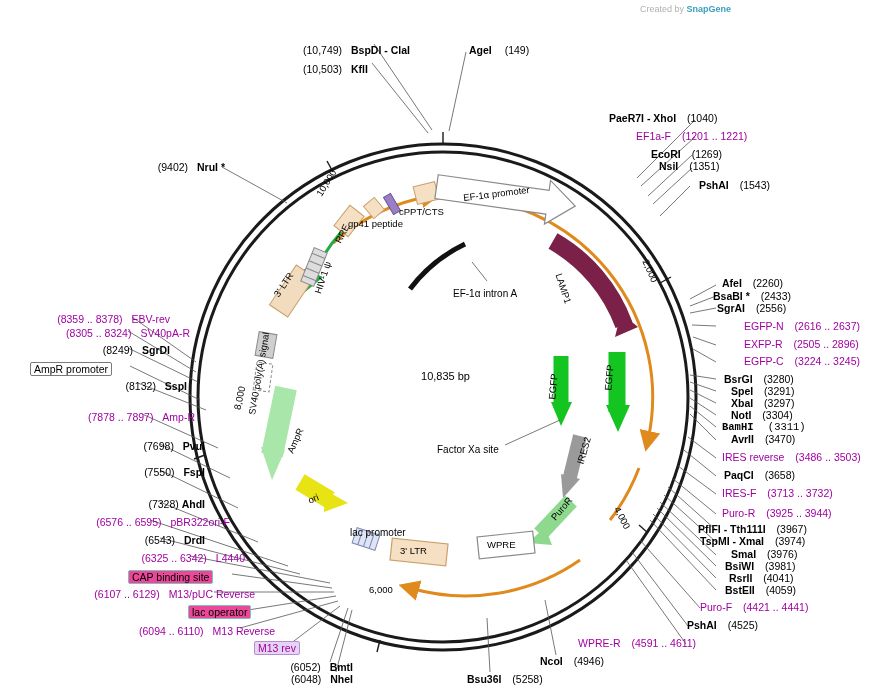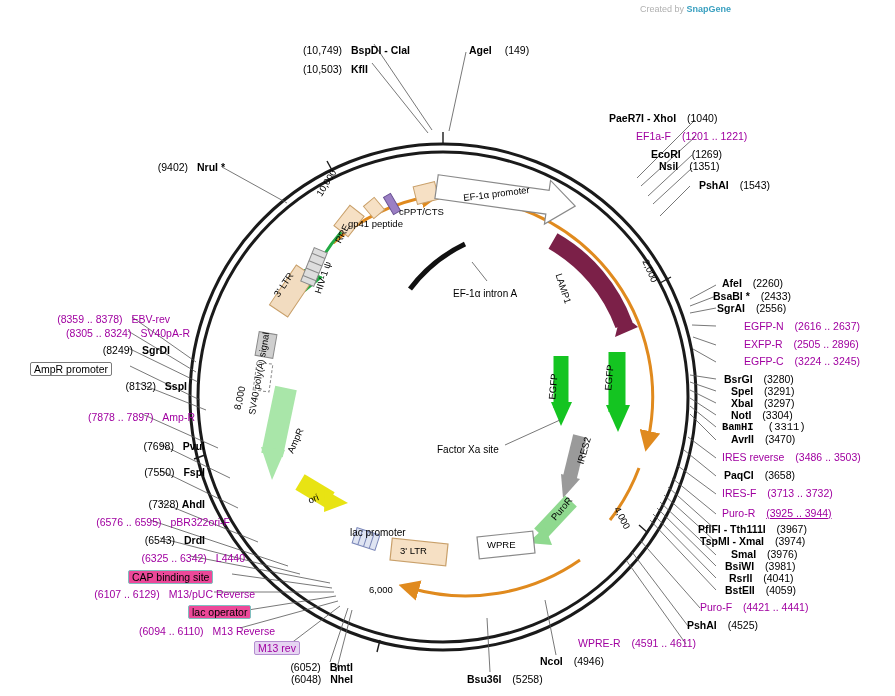--- a/index.html
+++ b/index.html
@@ -251,20 +251,21 @@
       <line x1="128" y1="348" x2="198" y2="382"></line>
       <line x1="128" y1="331" x2="196" y2="372"></line>
       <line x1="132" y1="317" x2="196" y2="362"></line>
     </g>
 
     <line x1="505" y1="445" x2="560" y2="420" stroke="#555" stroke-width="0.8"></line>
 
     <line x1="487" y1="281" x2="472" y2="262" stroke="#555" stroke-width="0.8"></line>
   </svg>
 
+  <div class="subtitle" style="left:313px; top:370px; width:265px;">10,835 bp</div>
 
   <div class="lbl" style="left:312px; top:177px; transform:rotate(-58deg); font-size:9.5px;">10,000</div>
   <div class="lbl" style="left:638px; top:265px; transform:rotate(66deg); font-size:9.5px;">2,000</div>
   <div class="lbl" style="left:610px; top:512px; transform:rotate(62deg); font-size:9.5px;">4,000</div>
   <div class="lbl" style="left:369px; top:584px; font-size:9.5px;">6,000</div>
   <div class="lbl" style="left:228px; top:392px; transform:rotate(-78deg); font-size:9.5px;">8,000</div>
 
   <div class="feat" style="left:332px; top:228px; transform:rotate(-62deg);">RRE</div>
   <div class="feat" style="left:348px; top:218px;">gp41 peptide</div>
   <div class="feat" style="left:399px; top:206px;">cPPT/CTS</div>
@@ -374,21 +375,21 @@
   <div class="lbl" style="left:724px; top:469px;">
     <span class="enz">PaqCI</span>
     <span class="pos" style="margin-left:8px;">(3658)</span>
   </div>
   <div class="lbl" style="left:722px; top:487px;">
     <span class="pl-name">IRES-F</span>
     <span class="pl-pos" style="margin-left:8px;">(3713 .. 3732)</span>
   </div>
   <div class="lbl" style="left:722px; top:507px;">
     <span class="pl-name">Puro-R</span>
-    <span class="pl-pos" style="margin-left:8px;text-decoration:underline;">(3925 .. 3944)</span>
+    <span class="pl-pos" style="margin-left:8px;">(3925 .. 3944)</span>
   </div>
   <div class="lbl" style="left:698px; top:523px;">
     <span class="enz">PflFI  -  Tth111I</span>
     <span class="pos" style="margin-left:8px;">(3967)</span>
   </div>
   <div class="lbl" style="left:700px; top:535px;">
     <span class="enz">TspMI  -  XmaI</span>
     <span class="pos" style="margin-left:8px;">(3974)</span>
   </div>
   <div class="lbl" style="left:731px; top:548px;">

